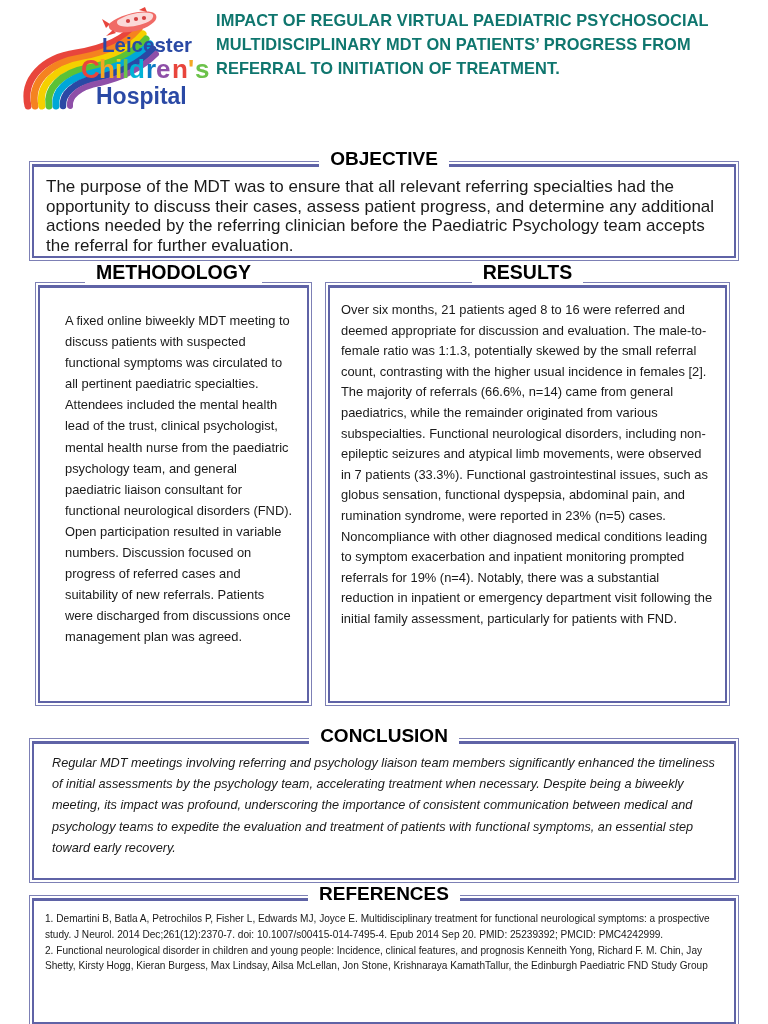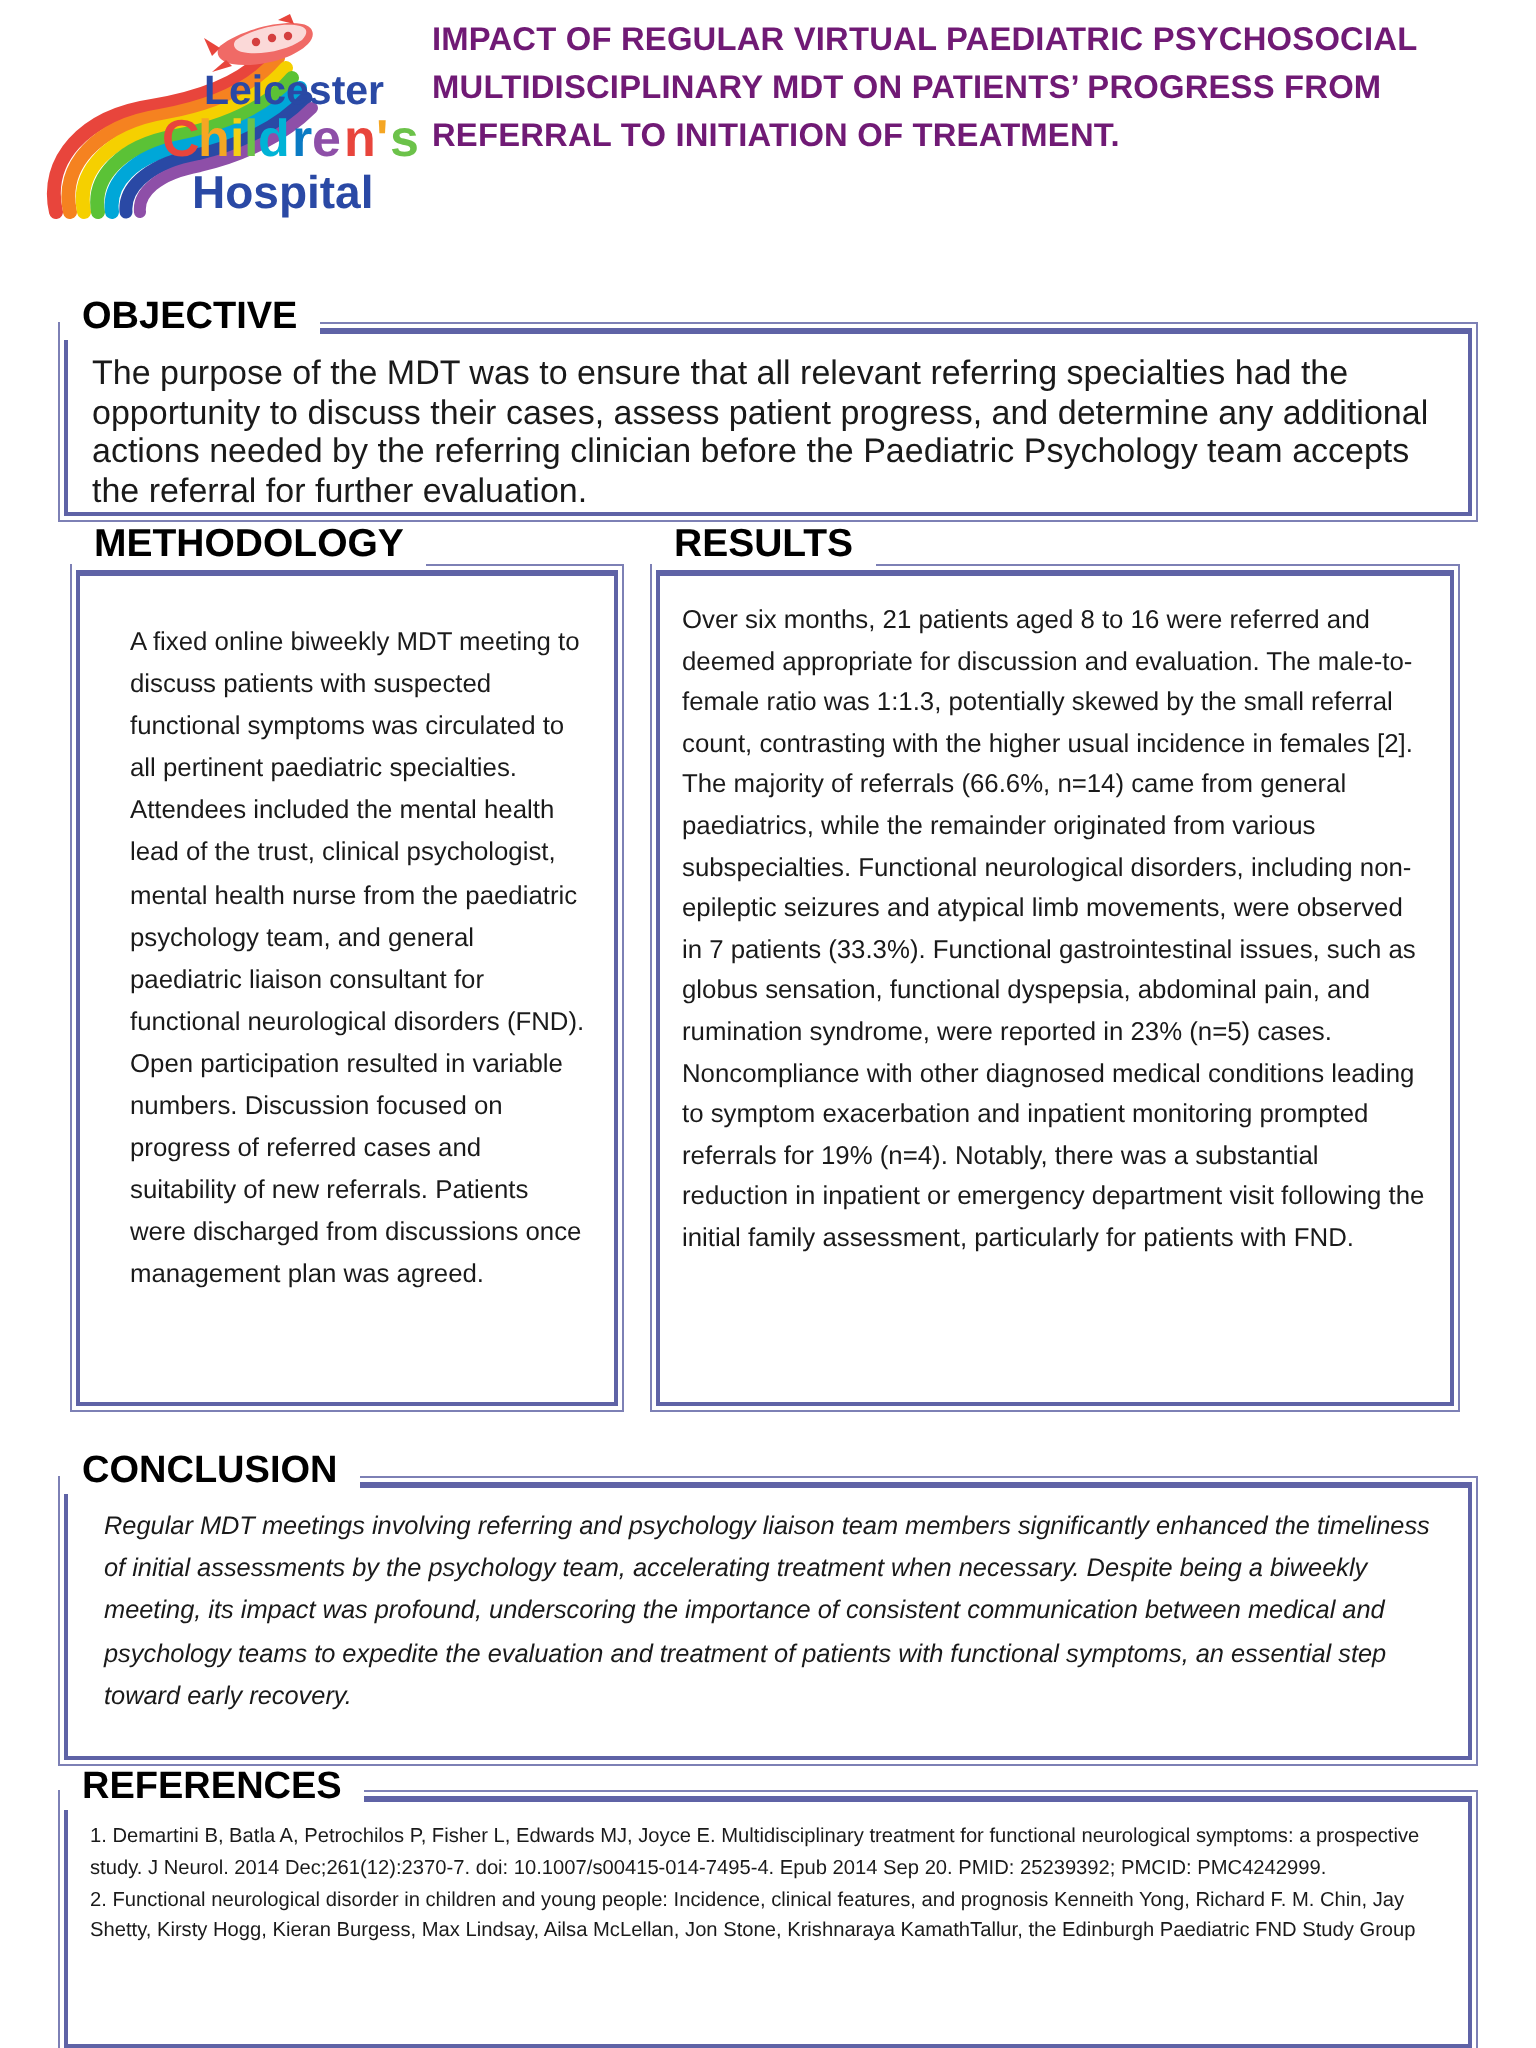--- a/index.html
+++ b/index.html
@@ -37,21 +37,21 @@
   .title-block {
     position: absolute;
     left: 216px; top: 8px;
     width: 544px;
   }
   .poster-title {
     font-size: 16.4px;
     font-weight: bold;
     line-height: 24.1px;
     letter-spacing: 0.1px;
-    color: #701a75;
+    color: #0f766e;
     margin: 0;
   }
 
   .authors-row {
     position: absolute;
     left: 36px; top: 119px;
     width: 700px;
     display: flex;
     align-items: baseline;
   }
@@ -83,21 +83,21 @@
     position: absolute;
     left: 0; top: 0; right: 0; bottom: 0;
     padding: 10px 12px 8px 12px;
     overflow: hidden;
   }
   .sec-title {
     position: absolute;
     top: -13px;
     left: 0;
     width: 100%;
-    text-align: left;
+    text-align: center;
     font-size: 19px;
     font-weight: bold;
     line-height: 22px;
     color: #000;
     z-index: 5;
     pointer-events: none;
   }
   .sec-title span {
     background: #ffffff;
     padding: 0 11px;

